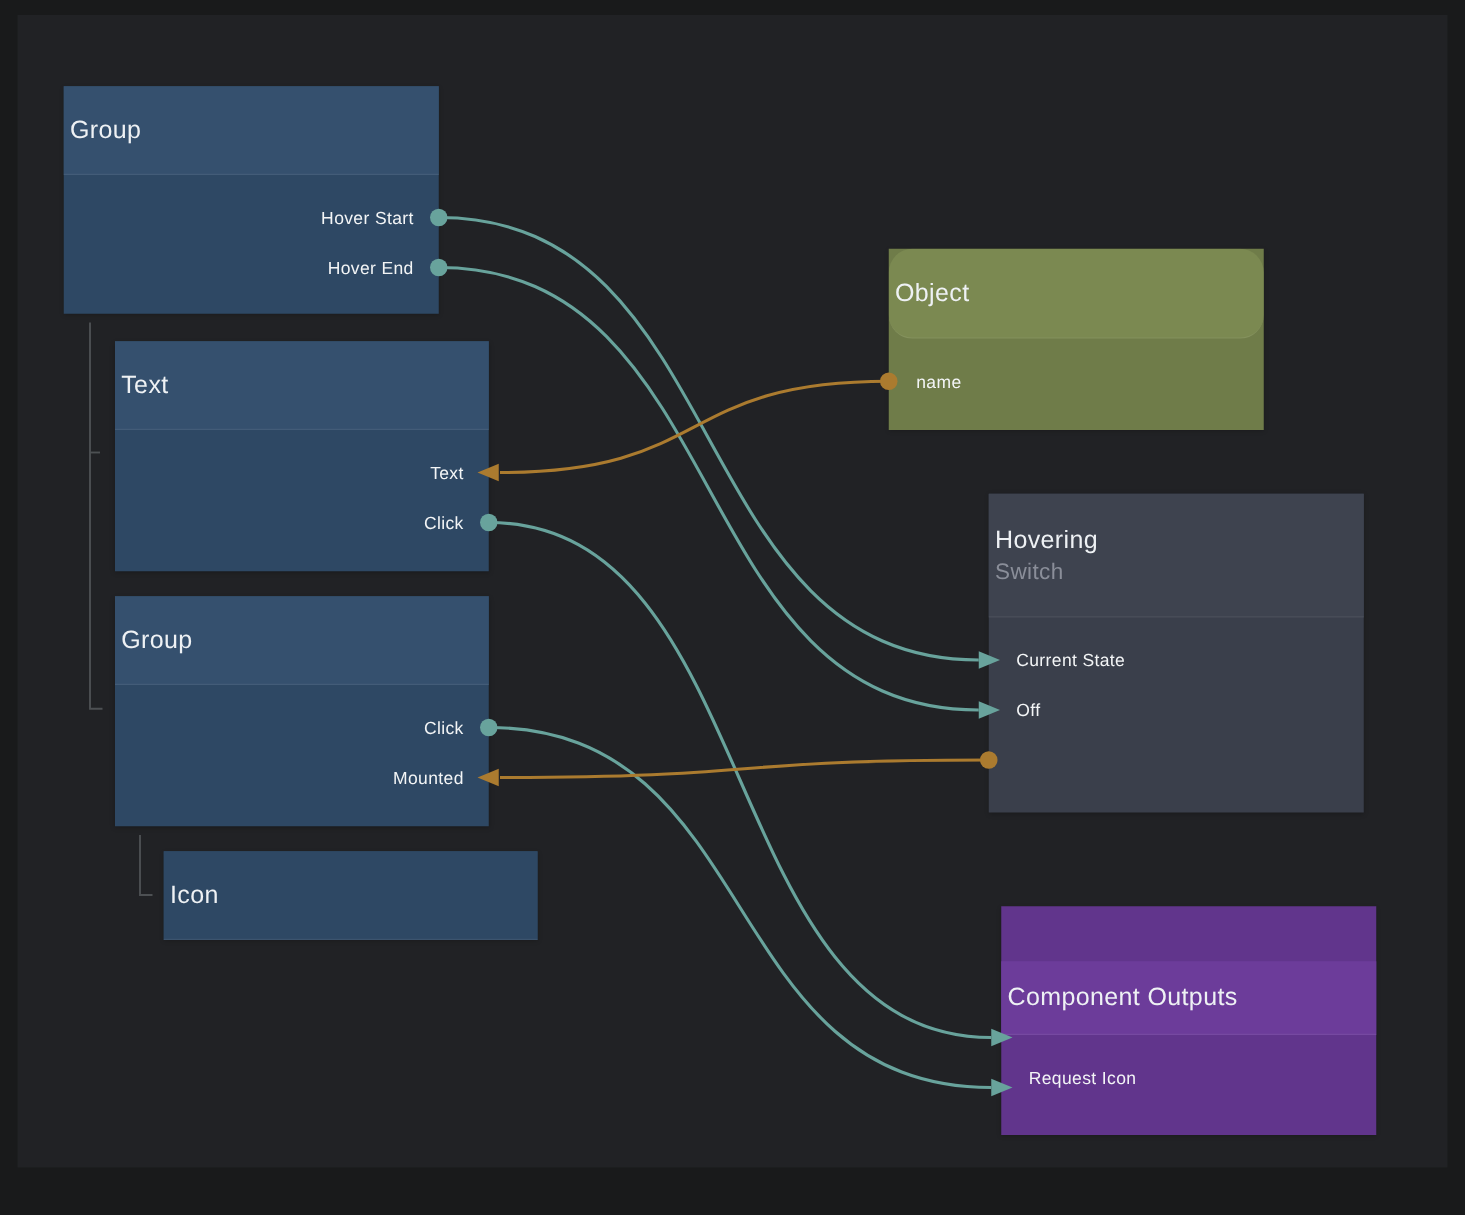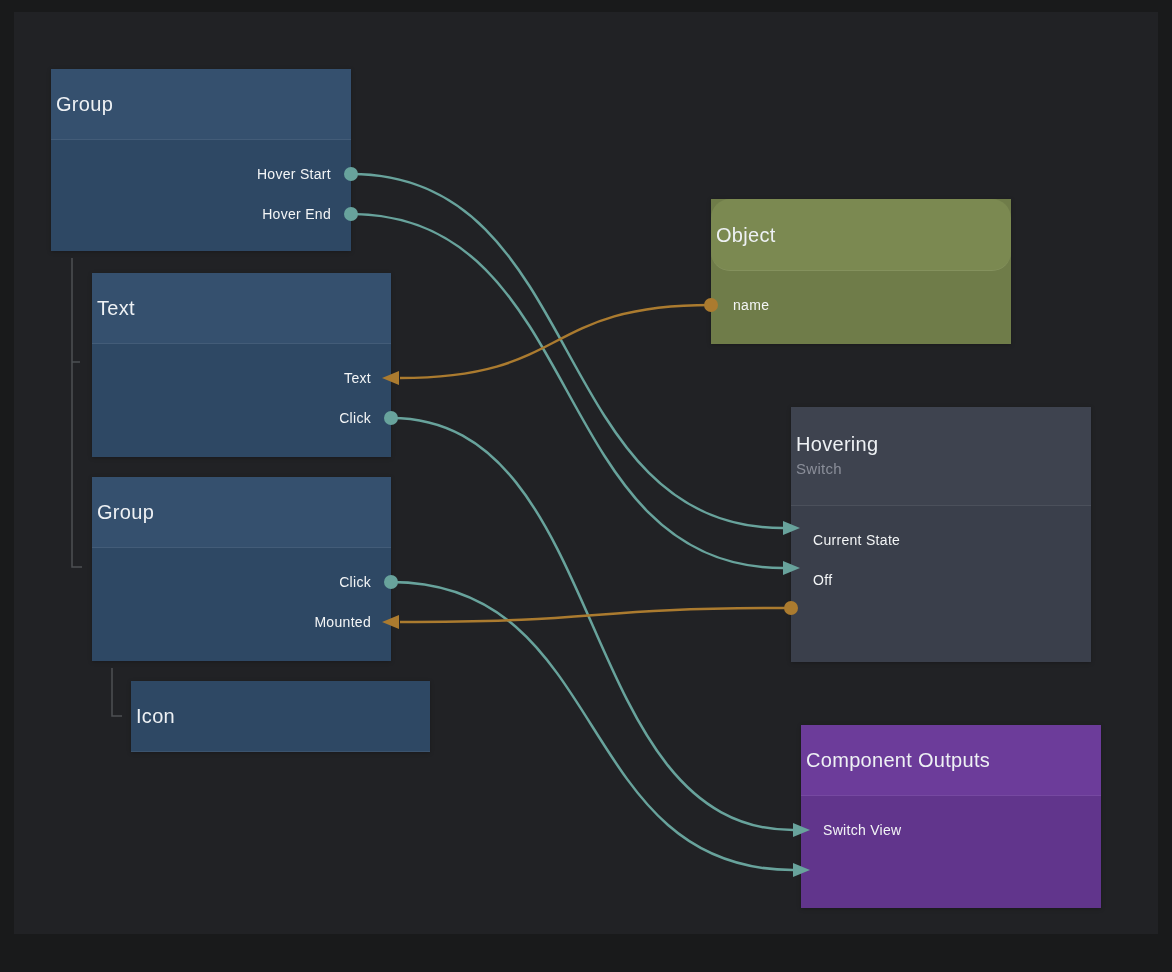--- a/index.html
+++ b/index.html
@@ -22,21 +22,21 @@
   }
   .node-header{
     display:flex;flex-direction:column;justify-content:center;
     padding-left:5px;box-sizing:border-box;
     border-bottom:1px solid rgba(255,255,255,0.07);
   }
   .node-title{
     font-size:20px;letter-spacing:0.3px;color:#eef1f4;line-height:26px;
   }
   .node-subtitle{
-    font-size:15px;letter-spacing:0.3px;color:#8a8e99;line-height:24px;
+    font-size:18px;letter-spacing:0.3px;color:#8a8e99;line-height:24px;
   }
   .node-body{padding-top:14px;}
   .port-row{
     height:40px;display:flex;align-items:center;
     font-size:14px;letter-spacing:0.3px;color:#f3f5f6;
   }
   .port-row.right{justify-content:flex-end;padding-right:20px;}
   .port-row.left{justify-content:flex-start;padding-left:22px;}
 </style>
 </head>
@@ -91,41 +91,41 @@
     <div class="node" style="left: 697px; top: 187px; width: 300px; height: 145px; background: rgb(111, 124, 73);">
       <div class="node-header" style="height: 72px; background: rgb(123, 137, 81); border-radius: 19px;">
         <div class="node-title">Object</div>
       </div>
       <div class="node-body">
         <div class="port-row left">
           <span class="port-label">name</span>
         </div>
       </div>
     </div>
-    <div class="node" style="left: 777px; top: 383px; width: 300px; height: 255px; background: rgb(58, 63, 75); margin-top: 12px;">
+    <div class="node" style="left: 777px; top: 383px; width: 300px; height: 255px; background: rgb(58, 63, 75);">
       <div class="node-header" style="height: 99px; background: rgb(62, 67, 79);">
         <div class="node-title">Hovering</div>
         <div class="node-subtitle">Switch</div>
       </div>
       <div class="node-body">
         <div class="port-row left">
           <span class="port-label">Current State</span>
         </div>
         <div class="port-row left">
           <span class="port-label">Off</span>
         </div>
       </div>
     </div>
     <div class="node" style="left: 787px; top: 713px; width: 300px; height: 183px; background: rgb(97, 53, 140);">
-      <div class="node-header" style="height: 71px; background: rgb(108, 60, 154);">
+      <div class="node-header" style="height: 59px; background: rgb(108, 60, 154); margin-top: 44px;">
         <div class="node-title">Component Outputs</div>
       </div>
       <div class="node-body">
         <div class="port-row left">
-          <span class="port-label">Switch View</span>
+          <span class="port-label">Request Icon</span>
         </div>
       </div>
     </div>
   </div>
 <svg id="wires" xmlns="http://www.w3.org/2000/svg">
     <polyline points="72,258 72,567 82,567" fill="none" stroke="#4d5053" stroke-width="1.5"></polyline>
     <polyline points="72,362 80,362" fill="none" stroke="#4d5053" stroke-width="1.5"></polyline>
     <polyline points="112,668 112,716 122,716" fill="none" stroke="#4d5053" stroke-width="1.5"></polyline>
     <path d="M351,174 C588.6,174 545.4,528 783,528" fill="none" stroke="#68a39c" stroke-width="2.5"></path>
     <path d="M351,214 C588.6,214 545.4,568 783,568" fill="none" stroke="#68a39c" stroke-width="2.5"></path>

